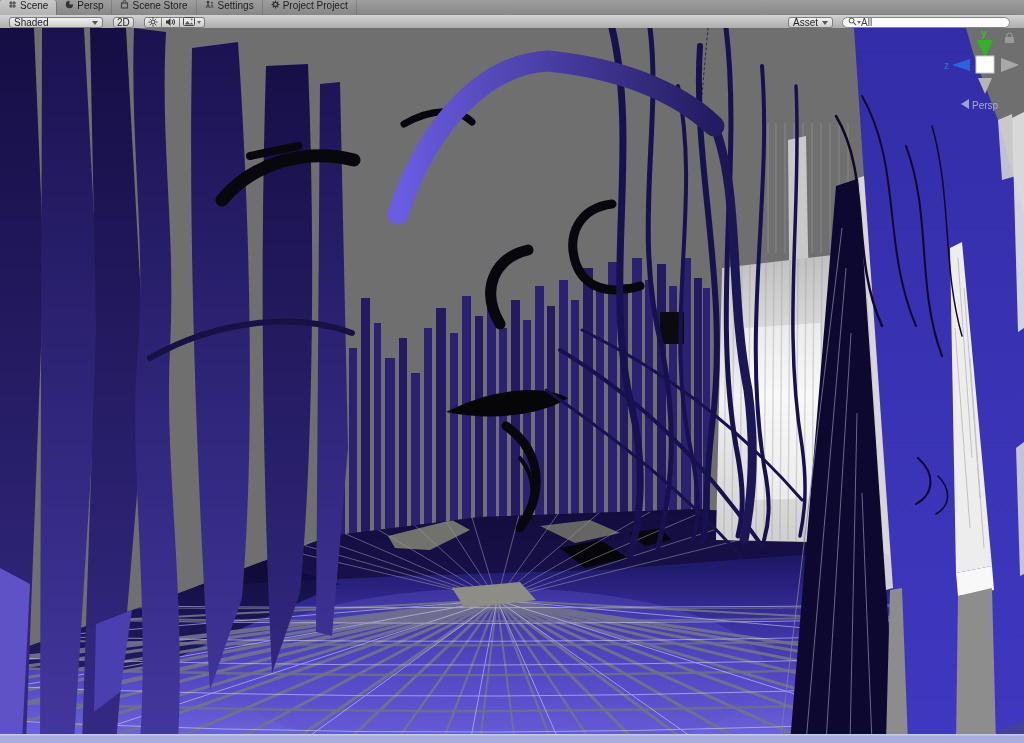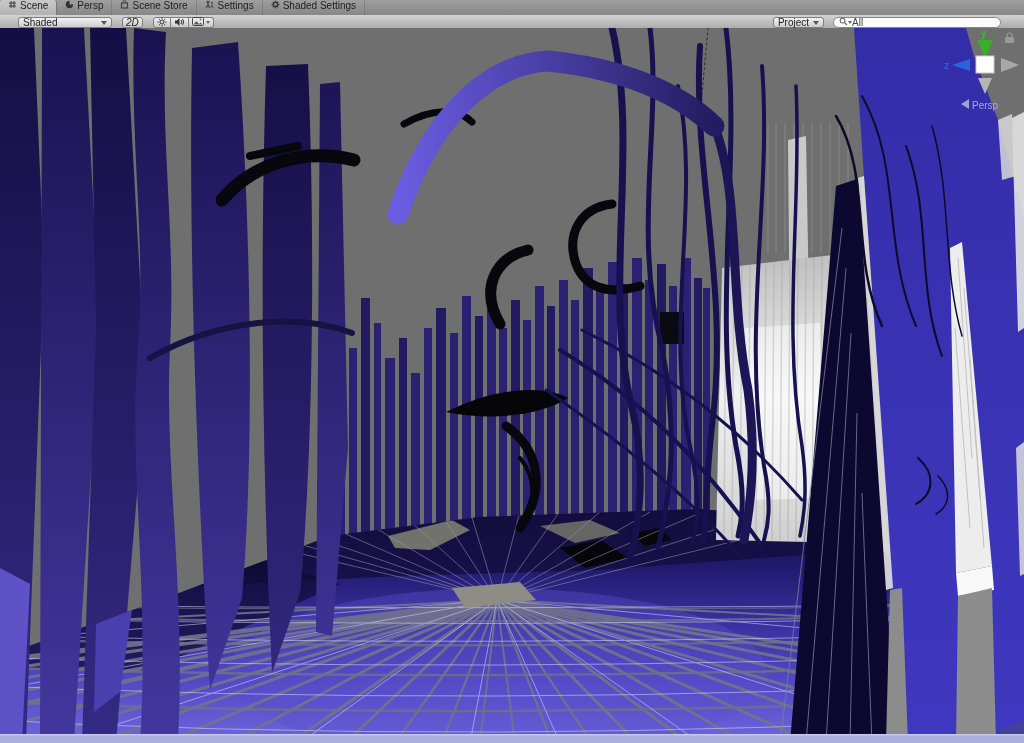--- a/index.html
+++ b/index.html
@@ -12,30 +12,30 @@
           display:flex;align-items:stretch;font-size:10px;color:#1d1d1d;}
   .tab{display:flex;align-items:flex-start;gap:3px;padding:0 8px;cursor:default;
        border-right:1px solid rgba(90,90,90,.35);}
   .tab.active{background:linear-gradient(#c9c9c9,#b2b2b2);
               border-radius:3px 3px 0 0;border-right:1px solid #777;}
   .tab svg{display:block;}
   
   .toolbar{position:absolute;top:15px;left:0;right:0;height:16px;
            background:linear-gradient(#d3d3d3,#a7a7a7);
            border-bottom:1px solid #5e5e5e;display:flex;align-items:center;
-           padding:0 18px;gap:3px;font-size:10px;color:#222;box-sizing:border-box;}
+           padding:0 9px;gap:3px;font-size:10px;color:#222;box-sizing:border-box;}
   .dd{height:11px;border:1px solid #7d7d7d;border-radius:3px;
       background:linear-gradient(#f2f2f2,#cdcdcd);display:flex;align-items:center;
       padding:0 4px;gap:4px;box-sizing:border-box;}
   .dd .caret{width:0;height:0;border-left:3px solid transparent;
       border-right:3px solid transparent;border-top:4px solid #555;}
   .rendermode{width:94px;justify-content:space-between;}
   .tbtn{height:11px;min-width:16px;border:1px solid #7d7d7d;border-radius:3px;
         background:linear-gradient(#efefef,#c9c9c9);display:flex;align-items:center;
-        justify-content:center;padding:0 3px;gap:2px;box-sizing:border-box;font-style:italic;}
+        justify-content:center;padding:0 3px;gap:2px;box-sizing:border-box;}
   .grp{display:flex;}
   .grp .tbtn{border-radius:0;border-left-width:0;}
   .grp .tbtn:first-child{border-radius:3px 0 0 3px;border-left-width:1px;}
   .grp .tbtn:last-child{border-radius:0 3px 3px 0;}
   .spacer{flex:1;}
   .search{width:168px;height:11px;border:1px solid #858585;border-radius:6px;
           background:#fbfbfb;display:flex;align-items:center;padding:0 5px;gap:0;
           box-sizing:border-box;color:#444;text-align:right;}
   .search .val{font-size:10px;line-height:10px;}
   .minicaret{width:0;height:0;border-left:2.5px solid transparent;
@@ -86,21 +86,21 @@
       </span>
       <span>Settings</span>
     </div>
     <div class="tab">
       <span>
         <svg width="9" height="9">
             <circle cx="4.5" cy="4.5" r="2.1" fill="none" stroke="#333" stroke-width="1.4"></circle>
             <path d="M4.5 0.5v1.6M4.5 6.9v1.6M0.5 4.5h1.6M6.9 4.5h1.6M1.7 1.7l1.1 1.1M6.2 6.2l1.1 1.1M7.3 1.7L6.2 2.8M2.8 6.2L1.7 7.3" stroke="#333" stroke-width="1.1"></path>
           </svg>
       </span>
-      <span>Shaded Settings</span>
+      <span>Project Project</span>
     </div>
   </div>
 
   <div class="toolbar">
     <div class="dd rendermode">
       <span>Shaded</span>
       <span class="caret"></span>
     </div>
     <div style="width:4px"></div>
     <div class="tbtn">
@@ -130,21 +130,21 @@
               <rect x="0.5" y="0.5" width="11" height="8" rx="1" fill="#e9e9e9" stroke="#444"></rect>
               <path d="M1.5 7.5 4.5 4l2.5 3 1.5-1.6 2 2.1Z" fill="#555"></path>
               <circle cx="8.6" cy="2.6" r="1" fill="#777"></circle>
             </svg>
         </span>
         <span class="minicaret"></span>
       </div>
     </div>
     <div class="spacer"></div>
     <div class="dd">
-      <span>Project</span>
+      <span>Asset</span>
       <span class="caret"></span>
     </div>
     <div style="width:3px"></div>
     <div class="search">
       <span>
         <svg width="9" height="9">
             <circle cx="3.6" cy="3.6" r="2.4" fill="none" stroke="#666" stroke-width="1.1"></circle>
             <path d="M5.5 5.5 8 8" stroke="#666" stroke-width="1.1"></path>
           </svg>
       </span>

